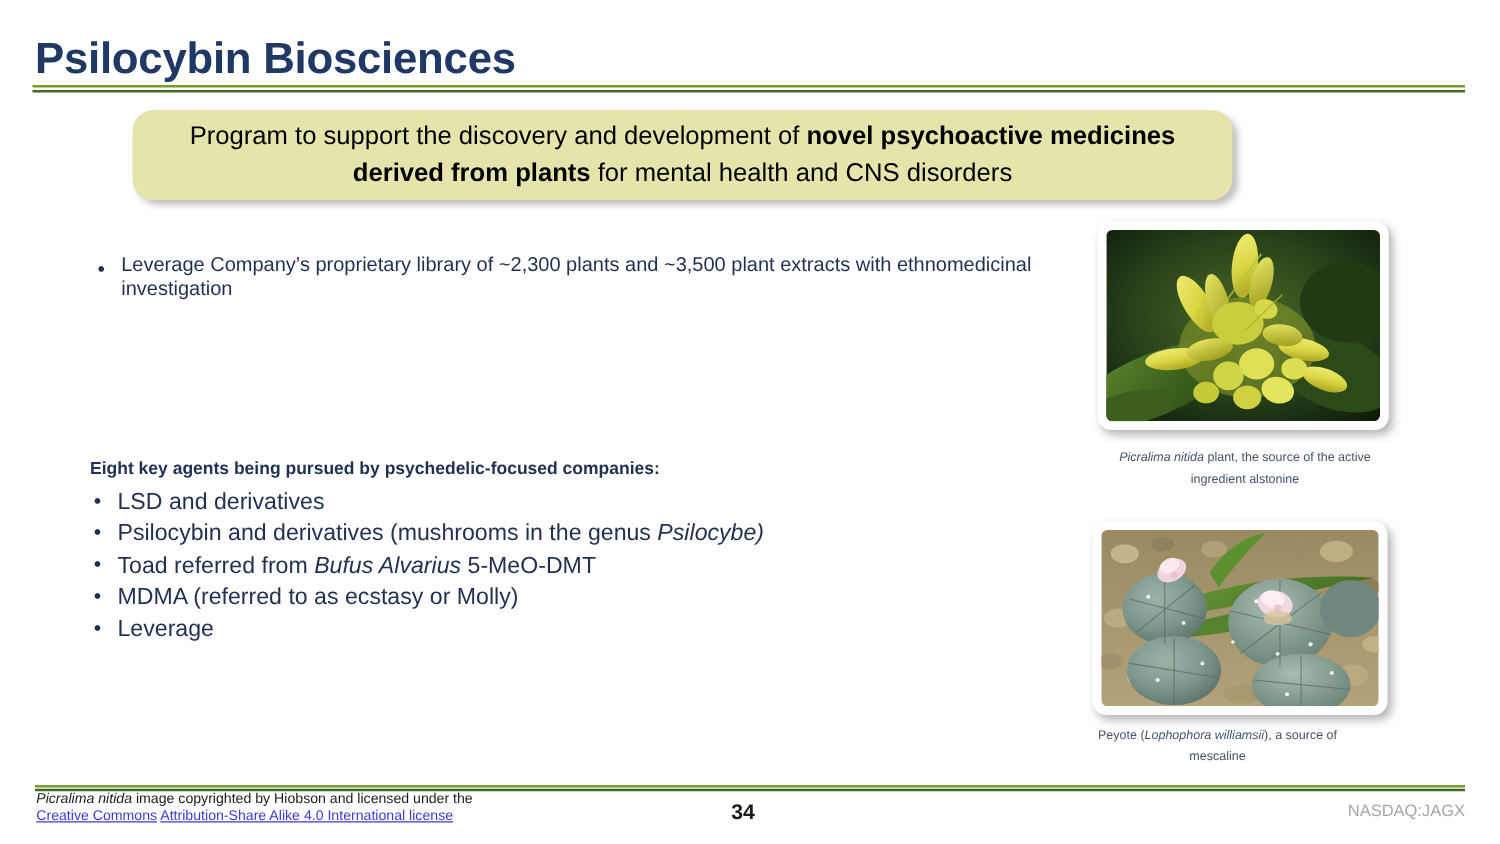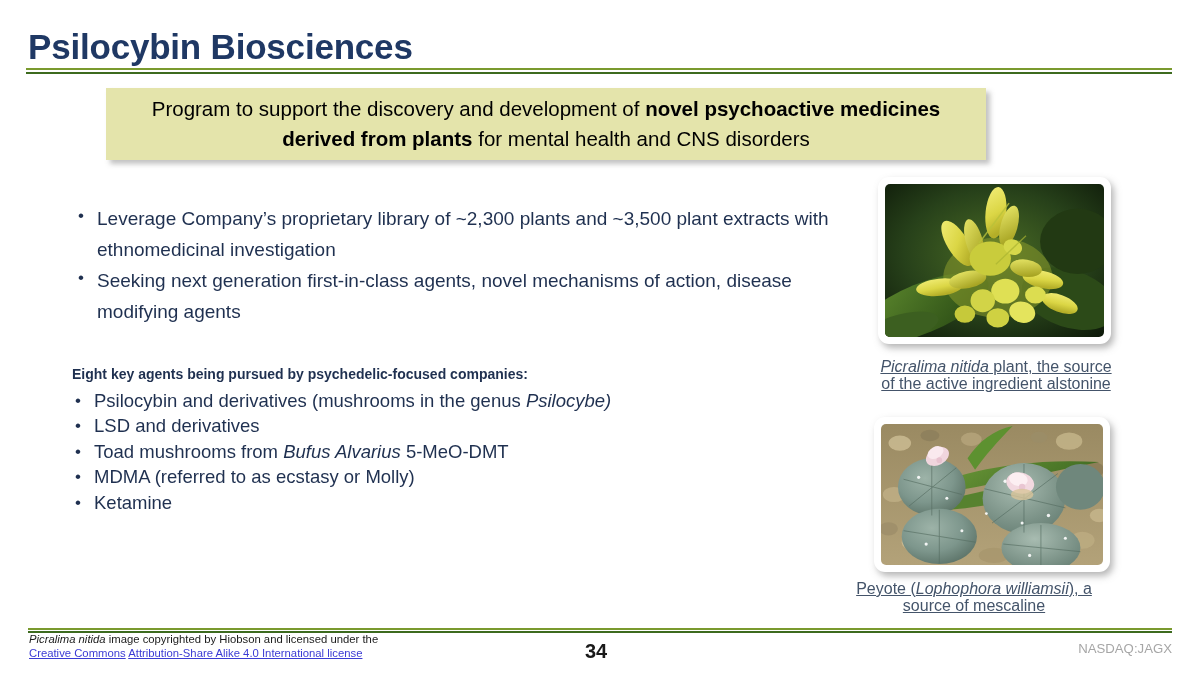--- a/index.html
+++ b/index.html
@@ -56,20 +56,21 @@
     top: 88px;
     width: 880px;
     height: 72px;
     background: #e4e4ab;
     box-shadow: 4px 4px 5px rgba(120,120,120,0.45);
     display: flex;
     align-items: center;
     justify-content: center;
     box-sizing: border-box;
     padding: 0 22px;
+    border-radius: 17px;
   }
   .banner-text {
     font-size: 20.5px;
     line-height: 30px;
     text-align: center;
     color: #000000;
   }
   .banner-text b { font-weight: bold; }
 
   
@@ -80,22 +81,22 @@
     width: 790px;
   }
   ul.bullets {
     list-style: none;
     margin: 0;
     padding: 0;
   }
   ul.bullets li {
     position: relative;
     padding-left: 25px;
-    font-size: 19px;
-    line-height: 31px;
+    font-size: 16px;
+    line-height: 19px;
     color: #1f3050;
     margin: 0;
   }
   ul.bullets li::before {
     content: "\2022";
     position: absolute;
     left: 6px;
     top: 0;
     font-size: 17px;
     line-height: 25.3px;
@@ -163,24 +164,23 @@
   #photo-peyote {
     left: 874px;
     top: 417px;
     width: 236px;
     height: 155px;
   }
 
   .caption {
     position: absolute;
     text-align: center;
-    font-size: 16px;
+    font-size: 10px;
     line-height: 16.5px;
     color: #44546a;
-    text-decoration: underline;
   }
   #caption-picralima {
     left: 880px;
     top: 359px;
     width: 232px;
   }
   #caption-peyote {
     left: 856px;
     top: 581px;
     width: 236px;
@@ -222,21 +222,21 @@
   }
   .footer-links a {
     color: #3b3bd4;
     text-decoration: underline;
     font-size: 11.3px;
   }
   .page-number {
     position: absolute;
     left: 585px;
     top: 640px;
-    font-size: 20px;
+    font-size: 17px;
     font-weight: bold;
     color: #1a1a1a;
   }
   .ticker {
     position: absolute;
     right: 28px;
     top: 641px;
     font-size: 13.2px;
     color: #a6a6a6;
   }
@@ -252,41 +252,40 @@
 
 <div class="banner">
   <div class="banner-text">
     <span>Program to support the discovery and development of </span><b>novel psychoactive medicines derived from plants</b><span> for mental health and CNS disorders</span>
   </div>
 </div>
 
 <div class="body-left">
   <ul class="bullets">
     <li>Leverage Company’s proprietary library of ~2,300 plants and ~3,500 plant extracts with ethnomedicinal investigation</li>
-    <li>Seeking next generation first-in-class agents, novel mechanisms of action, disease modifying agents</li>
   </ul>
 </div>
 
 <div class="agents-block">
   <div class="group-heading">Eight key agents being pursued by psychedelic-focused companies:</div>
   <ul class="agents">
     <li>
+      <span>LSD and derivatives</span>
+    </li>
+    <li>
       <span>Psilocybin and derivatives (mushrooms in the genus </span><span class="it">Psilocybe)</span>
     </li>
     <li>
-      <span>LSD and derivatives</span>
-    </li>
-    <li>
-      <span>Toad mushrooms from </span><span class="it">Bufus Alvarius</span><span> 5-MeO-DMT</span>
+      <span>Toad referred from </span><span class="it">Bufus Alvarius</span><span> 5-MeO-DMT</span>
     </li>
     <li>
       <span>MDMA (referred to as ecstasy or Molly)</span>
     </li>
     <li>
-      <span>Ketamine</span>
+      <span>Leverage</span>
     </li>
   </ul>
 </div>
 
 <div class="photo-frame" id="photo-picralima">
   <div class="photo-inner">
     <svg viewBox="0 0 233 160" preserveAspectRatio="none" style="width:100%;height:100%;display:block;">
       <defs>
         <radialGradient id="bgLeaf" cx="50%" cy="45%" r="75%">
           <stop offset="0%" stop-color="#4a6b25"></stop>

